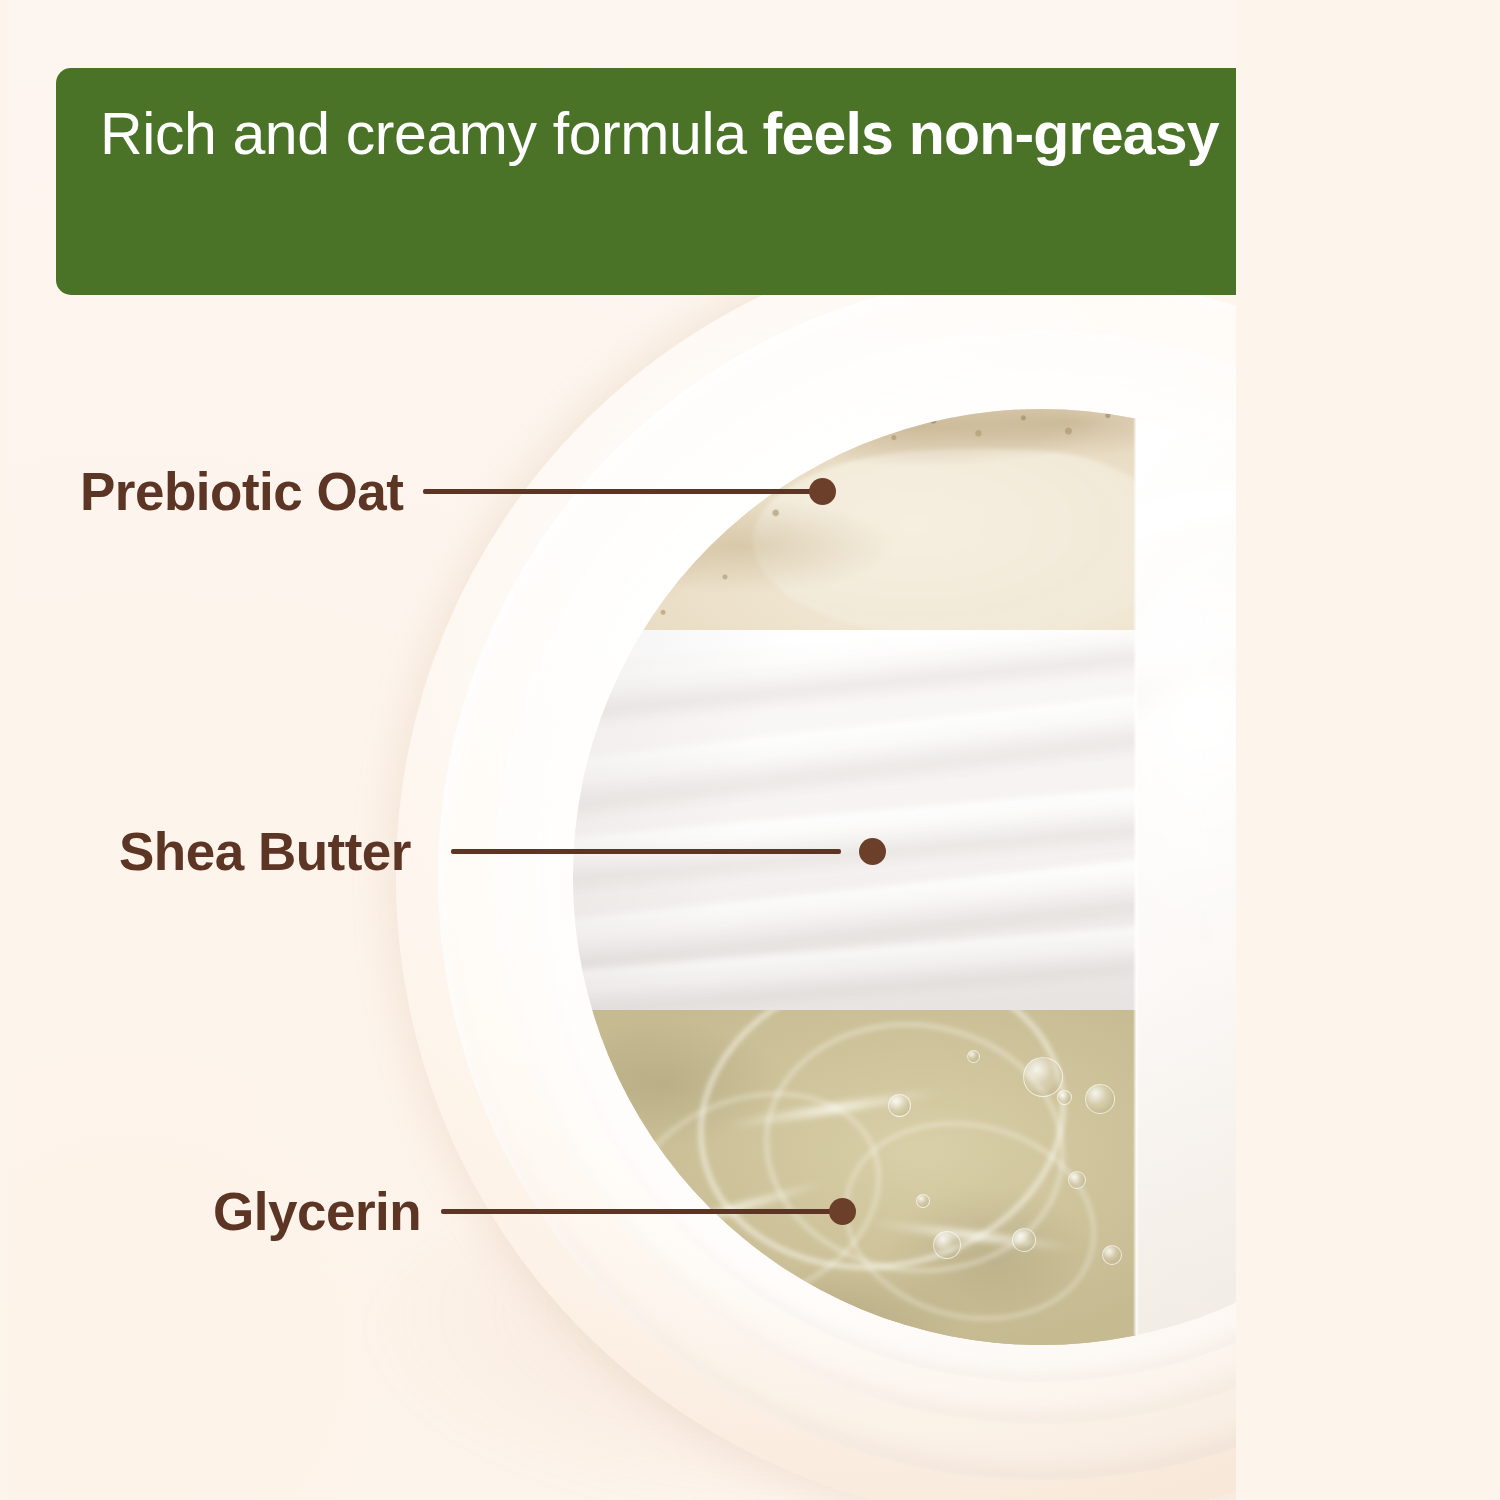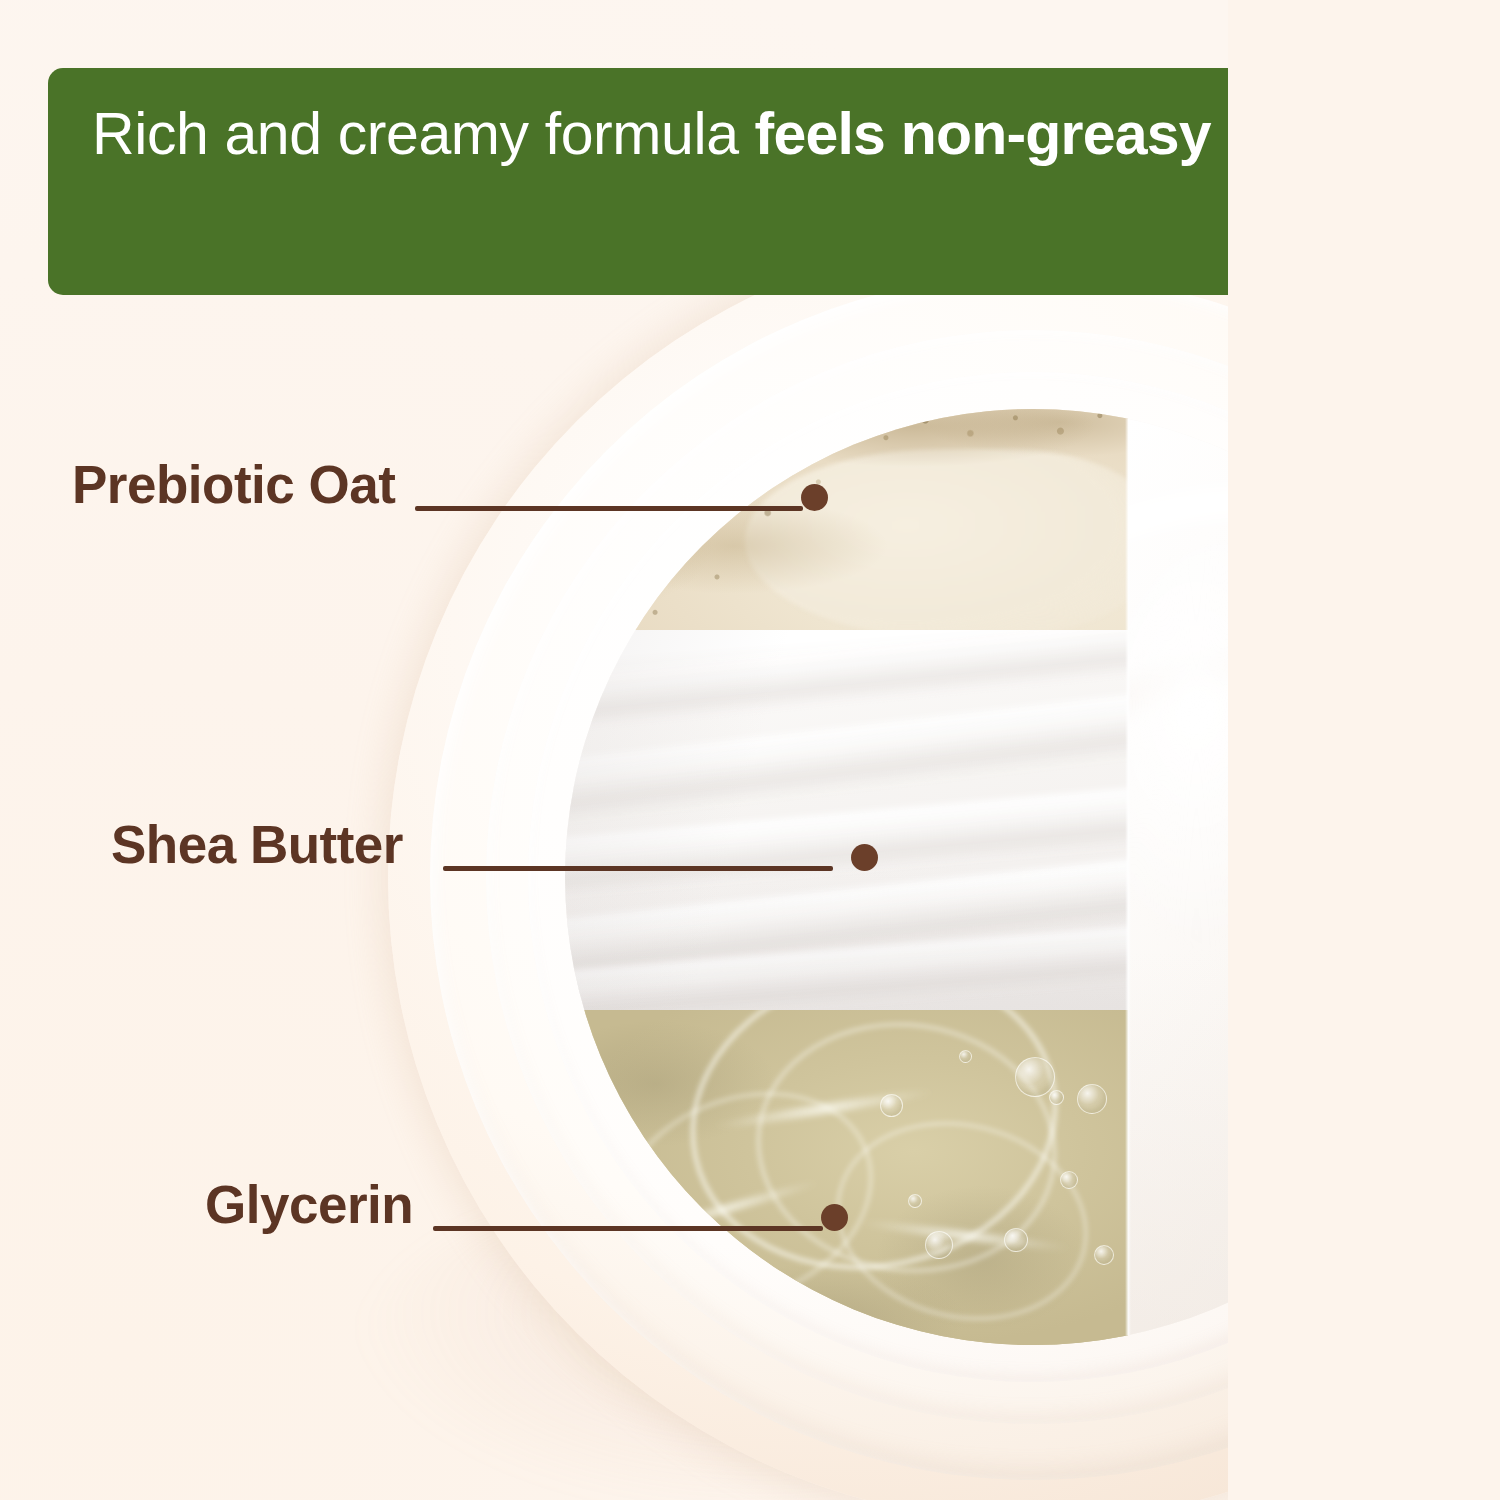--- a/index.html
+++ b/index.html
@@ -10,20 +10,21 @@
     font-family:"Liberation Sans", sans-serif;
     overflow:hidden;
   }
 
   #stage{
     position:relative;
     width:1228px;height:1500px;
     overflow:hidden;
     background:
       radial-gradient(120% 100% at 10% 90%, #fdf3e9 0%, #fdf4ec 45%, #fdf6f0 100%);
+    margin-left: 8px;
   }
 
   
   .jar-wrap{
     position:absolute;
     left:0;top:0;width:1500px;height:1500px;
     overflow:hidden;
   }
 
   
@@ -299,21 +300,21 @@
     letter-spacing:-0.4px;
     font-weight:400;
     white-space:nowrap;
   }
   .banner-line b{font-weight:700;letter-spacing:-0.8px;}
 
   
   .callout{
     position:absolute;
     display:flex;
-    align-items:flex-end;
+    align-items:center;
     z-index:8;
     height:40px;
   }
   .callout-label{
     color:#5c3524;
     font-size:53px;
     font-weight:700;
     letter-spacing:-0.5px;
     line-height:1;
     white-space:nowrap;

